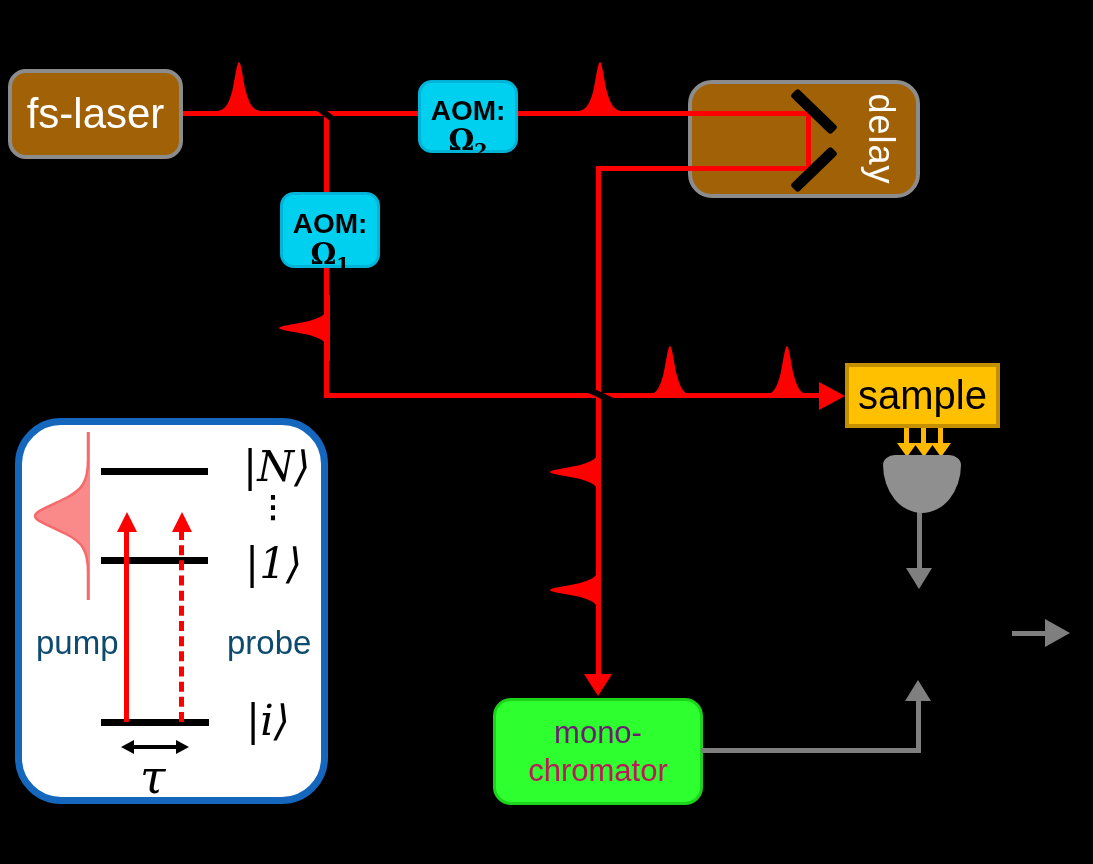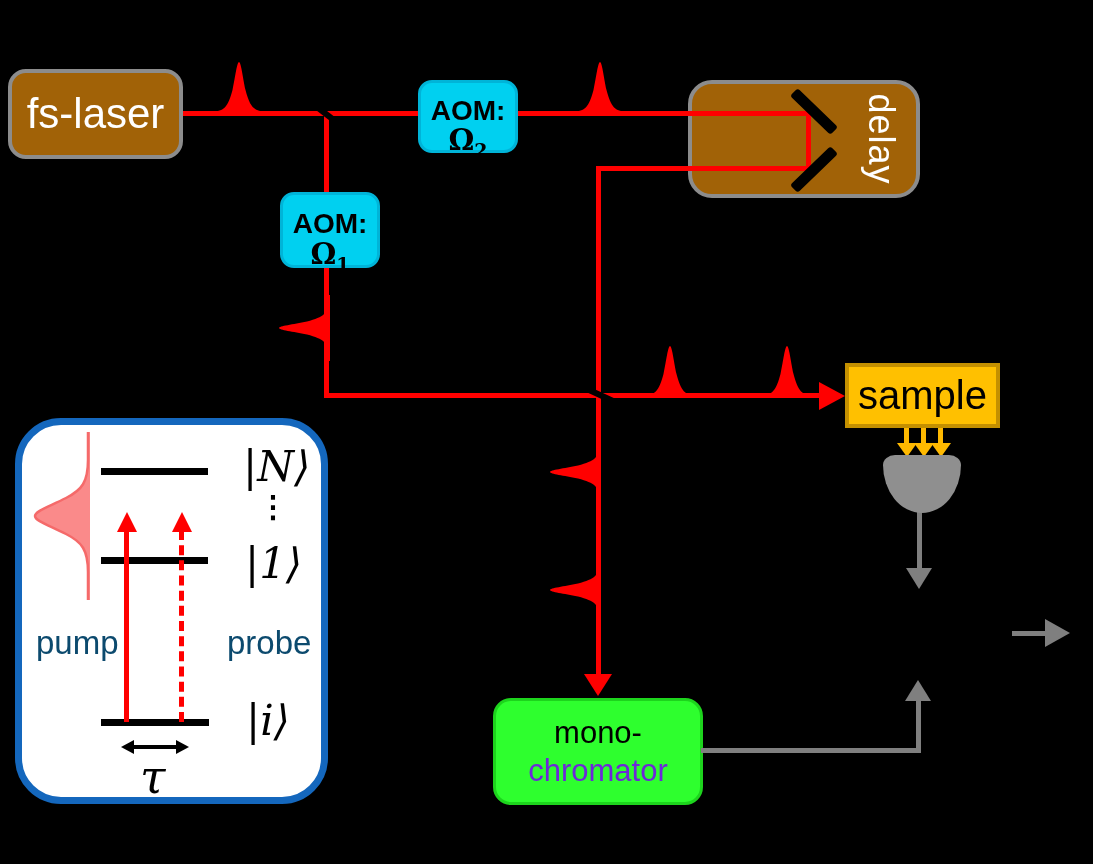--- a/index.html
+++ b/index.html
@@ -106,22 +106,22 @@
   <div class="abs" style="left:883px;top:455px;width:78px;height:58px;background:#8f8f8f;
               border-radius:12px 12px 39px 39px / 10px 10px 48px 48px;"></div>
 
 
   <div class="sig" style="left:1012px;top:631px;width:34px;height:5px;"></div>
   <div class="tri" style="left:1045px;top:619px;border-left:25px solid #7f7f7f;border-top:14px solid transparent;border-bottom:14px solid transparent;"></div>
 
   <div class="abs" style="left:493px;top:698px;width:210px;height:107px;box-sizing:border-box;background:#2eff2e;
               border:3px solid #1dd41d;border-radius:18px;display:flex;flex-direction:column;
               align-items:center;justify-content:center;line-height:1.2;">
-    <span style="font-size:31px;color:#000000;">mono-</span>
-    <span style="font-size:31px;color:#6d28d9;">chromator</span>
+    <span style="font-size:31px;color:#701a75;">mono-</span>
+    <span style="font-size:31px;color:#be185d;">chromator</span>
   </div>
 
   <div class="sig" style="left:701px;top:748px;width:220px;height:5px;"></div>
   <div class="sig" style="left:916px;top:700px;width:5px;height:50px;"></div>
   <div class="tri" style="left:905px;top:680px;border-bottom:21px solid #7f7f7f;border-left:13px solid transparent;border-right:13px solid transparent;"></div>
 
   <div class="inset">
     <svg class="abs" style="left:6px;top:5px;" width="66" height="172" viewBox="0 0 66 172">
       <path d="M60 2 L60 30 C60 52 54 60 38 68 C20 77 7 81 7 86 C7 91 20 95 38 104 C54 112 60 120 60 142 L60 170 L62 170 L62 2 Z" fill="#fa8a8a"></path>
       <path d="M60 2 L60 30 C60 52 54 60 38 68 C20 77 7 81 7 86 C7 91 20 95 38 104 C54 112 60 120 60 142 L60 170" fill="none" stroke="#f56a6a" stroke-width="2.5"></path>

